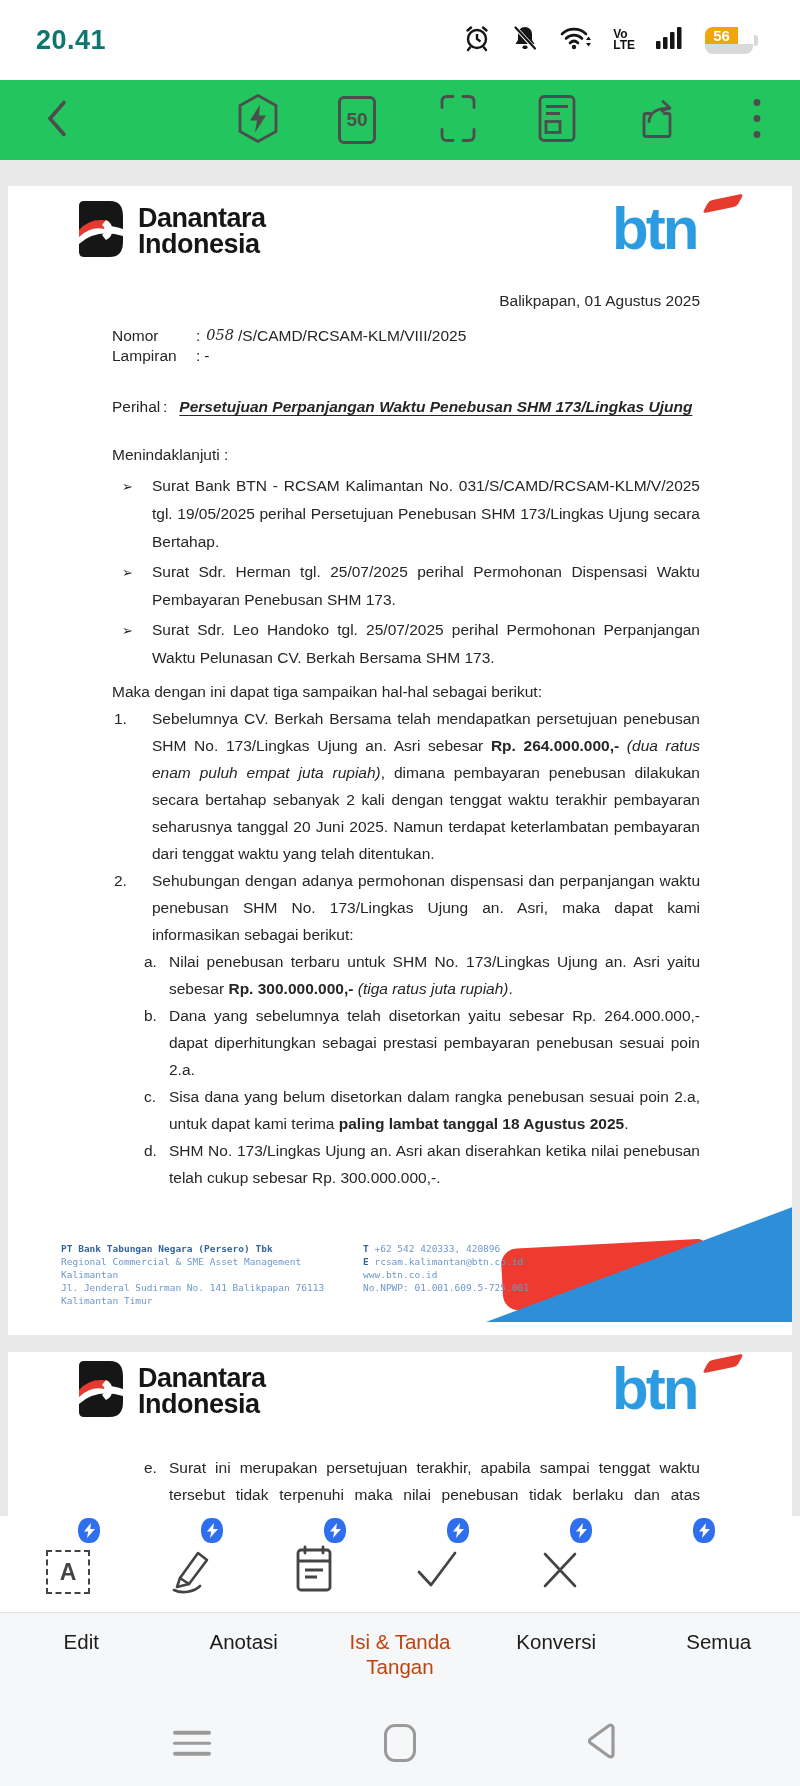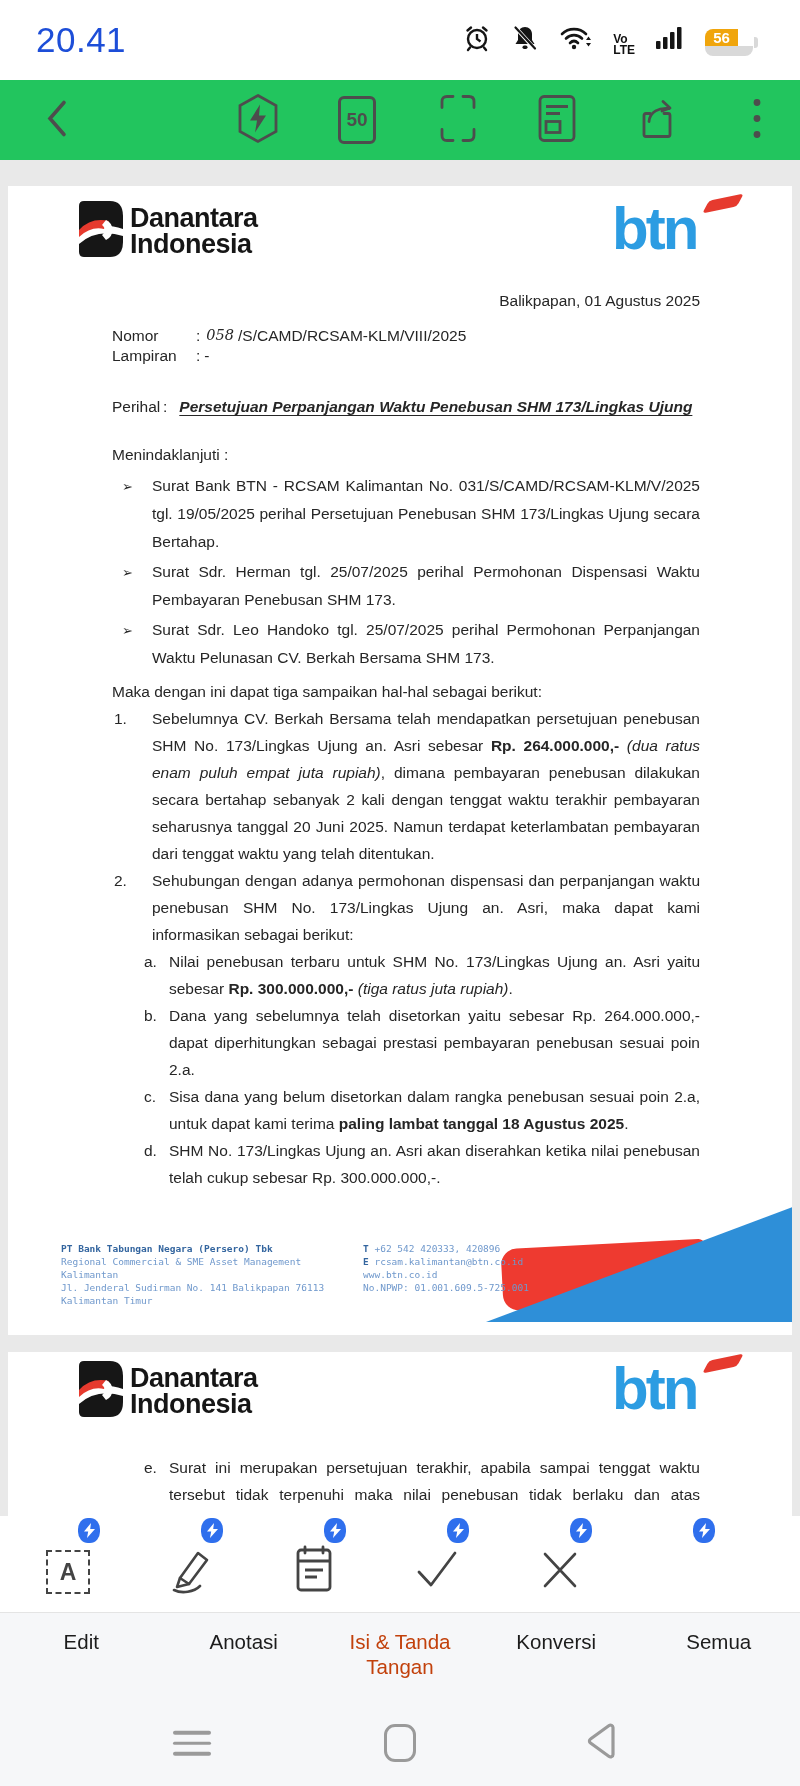--- a/index.html
+++ b/index.html
@@ -3,22 +3,22 @@
 <meta charset="utf-8">
 <style>
   * { margin:0; padding:0; box-sizing:border-box; }
   html,body { width:800px; }
   body { font-family:"Liberation Sans", sans-serif; background:#fff; }
   .screen { position:relative; width:800px; height:1786px; background:#fff; overflow:hidden; }
 
   
   .statusbar { position:absolute; top:0; left:0; width:800px; height:80px; background:#fff;
     display:flex; align-items:center; justify-content:space-between; padding:0 42px 0 36px; }
-  .time { font-size:35px; font-weight:normal; color:#1d4ed8; letter-spacing:.5px; }
-  .st-icons { display:flex; align-items:flex-end; gap:20px; }
+  .time { font-size:27px; font-weight:bold; color:#0f766e; letter-spacing:.5px; }
+  .st-icons { display:flex; align-items:center; gap:20px; }
   .volte { font-size:12px; font-weight:bold; color:#111; line-height:11px; text-align:left; }
   .battery { display:flex; align-items:center; }
   .batt-body { width:48px; height:27px; border-radius:8px; overflow:hidden; display:flex;flex-direction:column; }
   .batt-fill { width:33px; background:#f0a50c; color:#fff; font-size:15px; font-weight:bold;
     display:flex; align-items:center; justify-content:center; }
   .batt-rest { flex:1; background:#d9d9d9; }
   .batt-cap { width:4px; height:11px; background:#d9d9d9; border-radius:0 3px 3px 0; margin-left:1px; }
 
   
   .toolbar { position:absolute; top:80px; left:0; width:800px; height:80px; background:#22c55e; }
@@ -27,21 +27,21 @@
     font-size:19px; font-weight:600; display:flex; align-items:center; justify-content:center; }
 
   
   .doc-bg { position:absolute; top:160px; left:0; width:800px; height:1452px; background:#e9e9e9; }
   .page { position:absolute; left:8px; width:784px; background:#fff; }
   .page1 { top:186px; height:1149px; }
   .page2 { top:1352px; height:260px; }
   .pagecontent { padding:0 92px 0 104px; color:#262626; }
 
   .brandrow { display:flex; justify-content:space-between; align-items:flex-start; padding-top:14px; height:76px; }
-  .danantara { display:flex; align-items:center; gap:6px; margin-left:-34px;justify-content:center; }
+  .danantara { display:flex; align-items:center; gap:14px; margin-left:-34px;justify-content:center; }
   .dn-name { font-weight:bold; font-size:27px; line-height:26px; letter-spacing:-0.5px; color:#161616; }
   .btnlogo { position:relative; width:122px; height:64px; margin-right:-34px; }
   .btn-word { font-size:60px; font-weight:bold; letter-spacing:-3px; color:#2c9ce2; line-height:58px; }
   .btn-accent { position:absolute; top:-3px; right:-4px; width:30px; height:13px; background:#e63a2e;
     border-radius:3px; transform:skewX(-38deg) rotate(-14deg); }
 
   .l-date { margin-top:30px; text-align:right; font-size:15.5px; }
   .l-meta { margin-top:16px; font-size:15.5px; line-height:19.5px; }
   .mrow { display:flex; }
   .mlab { width:84px; }

